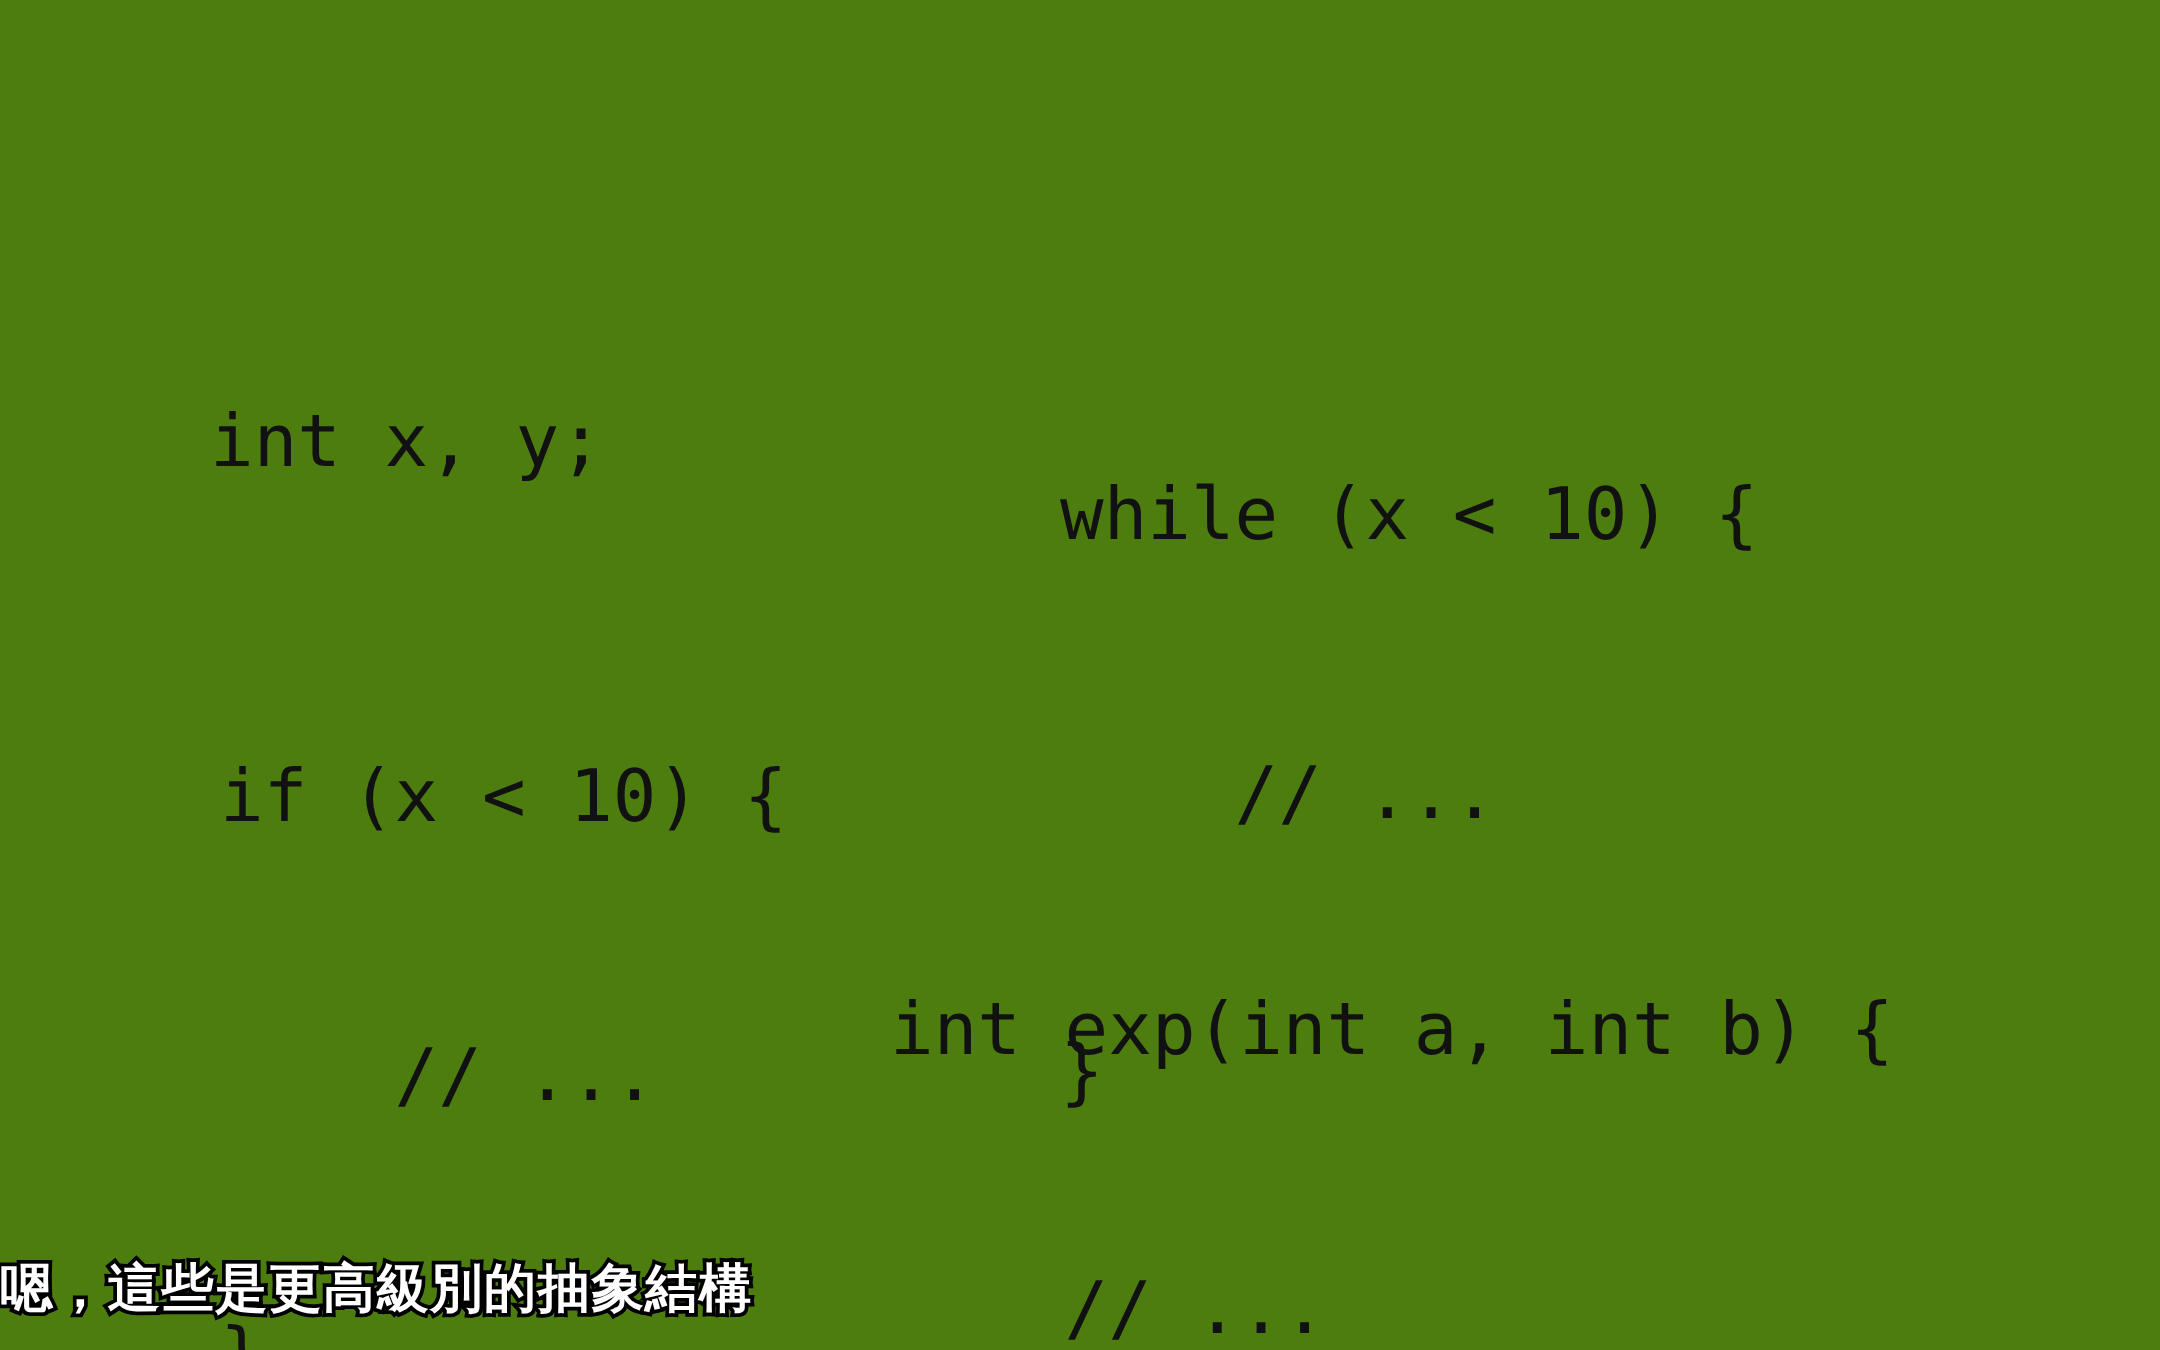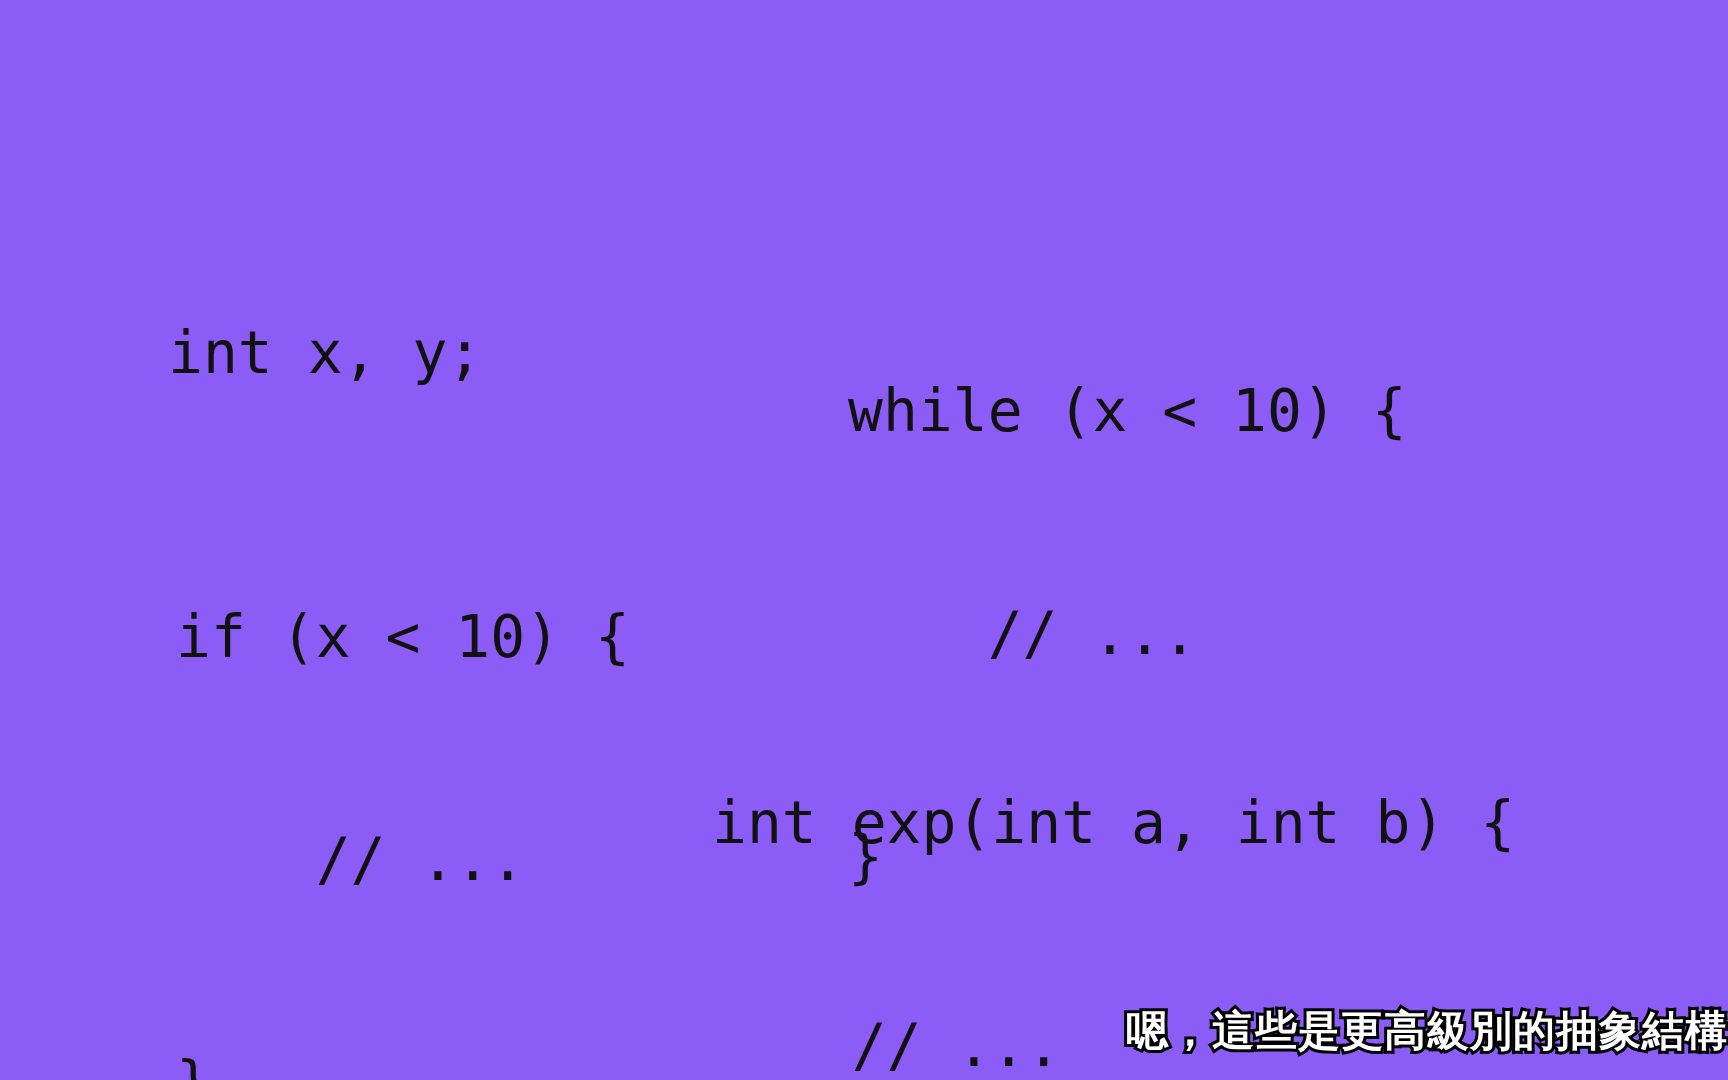--- a/index.html
+++ b/index.html
@@ -11,21 +11,21 @@
     height: 1080px;
     background: #fcfcfc;
     font-family: "DejaVu Sans Mono", "Liberation Mono", monospace;
     overflow: hidden;
     position: relative;
   }
 
   #stage {
     position: absolute;
     inset: 0;
-    background: #8b5cf6;
+    background: #4d7c0f;
     padding-left: 18px;
   }
 
   .code-block {
     position: absolute;
     color: #111111;
     font-family: "DejaVu Sans Mono", "Liberation Mono", monospace;
     font-size: 58px;
     line-height: 1.28;
     white-space: pre;
@@ -44,21 +44,21 @@
   #block-if          { left: 176px;  top: 452px; }
   #block-function    { left: 712px;  top: 638px; }
 
   
   #subtitle-bar {
     position: absolute;
     left: 0;
     right: 0;
     bottom: 26px;
     display: flex;
-    justify-content: flex-end;
+    justify-content: flex-start;
     align-items: flex-end;
     pointer-events: none;
   }
   #subtitle-text {
     font-family: "DejaVu Sans", "Liberation Sans", sans-serif;
     font-size: 42px;
     font-weight: 700;
     color: #ffffff;
     letter-spacing: 1px;
     line-height: 1.1;

